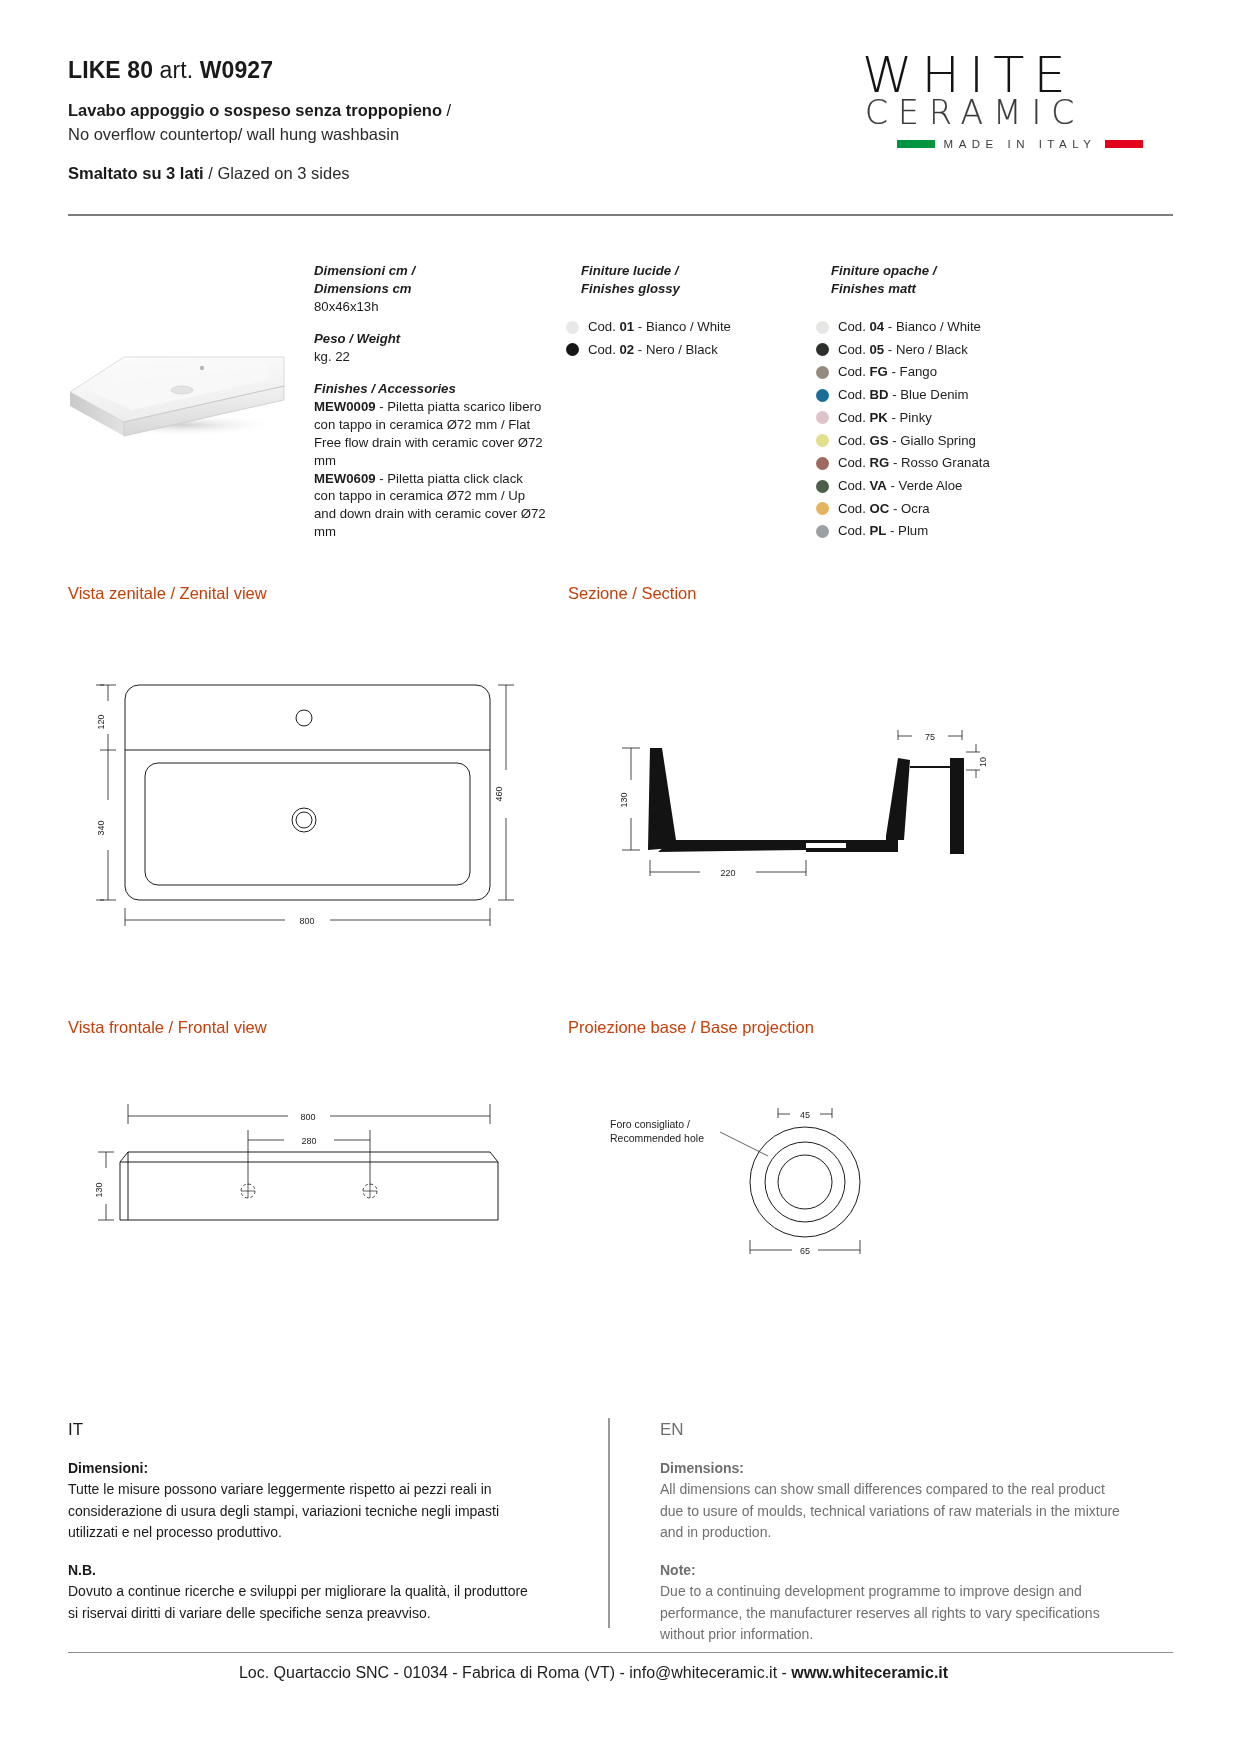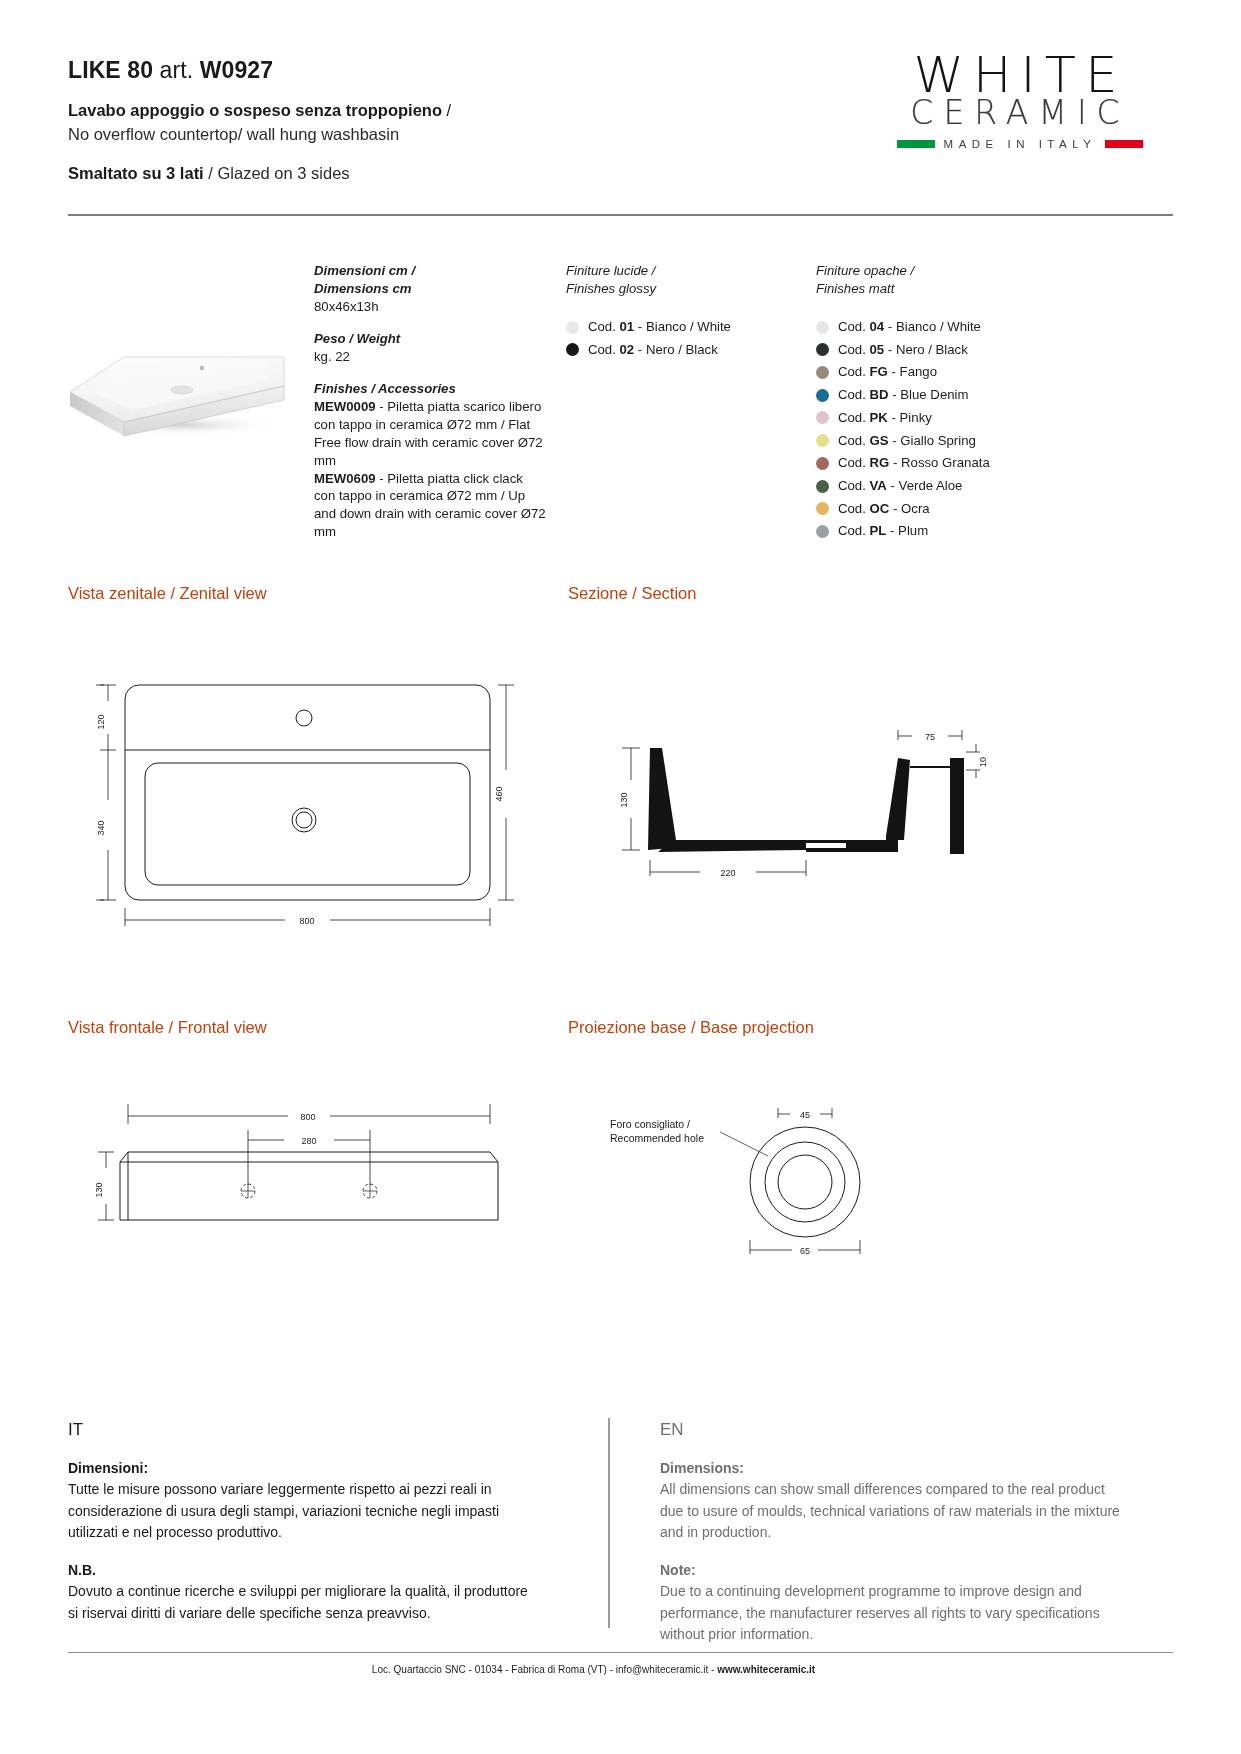--- a/index.html
+++ b/index.html
@@ -14,41 +14,41 @@
   .hdr{position:absolute;left:68px;top:58px;width:1100px;}
   .title{font-size:23px;font-weight:400;letter-spacing:.1px;line-height:1.1;}
   .title b{font-weight:bold;}
   .sub1{margin-top:16px;font-size:16.5px;font-weight:bold;line-height:1.45;}
   .sub1 .reg{font-weight:normal;}
   .sub2{font-size:16.5px;font-weight:400;line-height:1.45;color:#2b2b2b;}
   .sub3{margin-top:15px;font-size:16.5px;font-weight:bold;line-height:1.45;}
   .sub3 .reg{font-weight:normal;color:#2b2b2b;}
 
   
-  .logo{position:absolute;right:66px;top:52px;width:310px;text-align:center;}
+  .logo{position:absolute;right:66px;top:52px;width:310px;}
   .logo-w{font-size:50px;letter-spacing:9px;line-height:.95;color:#141414;
           font-family:"DejaVu Sans",sans-serif;font-weight:300;
           transform:scaleX(1.02);}
   .logo-c{font-size:33px;letter-spacing:10px;line-height:1.0;margin-top:-4px;
           color:#3a3a3a;font-family:"DejaVu Sans",sans-serif;font-weight:300;
           -webkit-text-stroke:.2px #555;}
   .logo-made{margin-top:9px;display:flex;align-items:center;justify-content:center;gap:9px;}
   .flagbar{width:38px;height:8px;}
   .logo-made span{font-size:11.5px;letter-spacing:5.5px;color:#3c3c3c;}
 
   .rule{position:absolute;left:68px;top:214px;width:1105px;height:2px;background:#7d7d7d;}
 
   
   .spec{position:absolute;left:314px;top:262px;width:232px;font-size:13.2px;line-height:1.36;color:#1d1d1d;}
   .spec .h{font-weight:bold;font-style:italic;}
   .spec .blk{margin-bottom:14px;}
   .spec b{font-weight:bold;}
 
   .fin{position:absolute;font-size:13.2px;line-height:1.38;color:#1d1d1d;}
-  .fin .h{font-weight:normal;font-style:italic;margin-bottom:20px;line-height:1.36;}
+  .fin .h{font-weight:bold;font-style:italic;margin-bottom:20px;line-height:1.36;margin-left:15px;}
   .fin-glossy{left:566px;top:262px;width:230px;}
   .fin-matt{left:816px;top:262px;width:240px;}
   .frow{display:flex;align-items:center;gap:9px;margin-bottom:4.5px;}
   .sw{width:13px;height:13px;border-radius:50%;flex:0 0 13px;}
   .frow span.t b{font-weight:bold;}
 
   
   .photo{position:absolute;left:62px;top:330px;width:230px;height:110px;}
 
   
@@ -61,21 +61,21 @@
   
   .notes{position:absolute;top:1420px;}
   .note-it{left:68px;width:470px;color:#1a1a1a;}
   .note-en{left:660px;width:460px;color:#6f6f6f;}
   .note-lang{font-size:17px;font-weight:400;margin-bottom:18px;}
   .note-h{font-size:14px;font-weight:bold;line-height:1.5;}
   .note-p{font-size:14px;line-height:1.55;margin-bottom:16px;}
   .divider{position:absolute;left:608px;top:1418px;width:2px;height:210px;background:#9a9a9a;}
 
   .foot-rule{position:absolute;left:68px;top:1652px;width:1105px;height:1px;background:#8d8d8d;}
-  .footer{position:absolute;left:0;top:1664px;width:1187px;text-align:center;font-size:10px;color:#1d1d1d;}
+  .footer{position:absolute;left:0;top:1664px;width:1187px;text-align:center;font-size:16px;color:#1d1d1d;}
   .footer b{font-weight:bold;}
 </style>
 </head>
 <body>
 
 <div class="page">
 
   <div class="hdr">
     <div class="title">
       <b>LIKE 80</b><span> art. </span><b>W0927</b>

